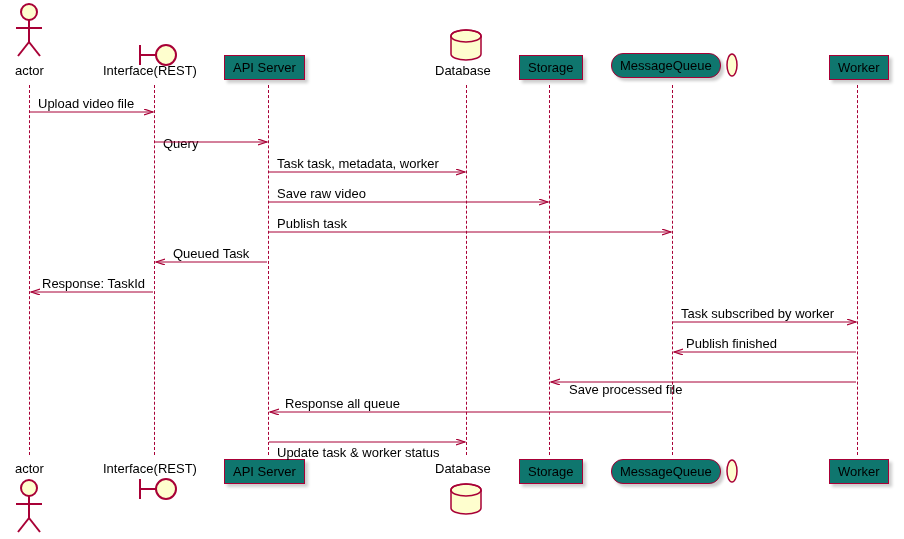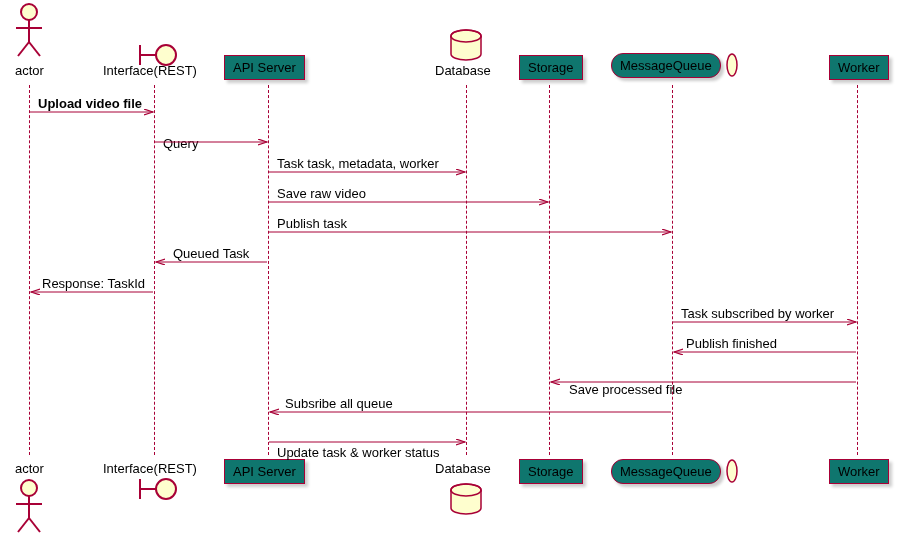--- a/index.html
+++ b/index.html
@@ -67,31 +67,31 @@
 <div class="participant-box" style="left:829px; top:55px;">Worker</div>
 
 <div class="participant-label" style="left:15px; top:461px;">actor</div>
 <div class="participant-label" style="left:103px; top:461px;">Interface(REST)</div>
 <div class="participant-box" style="left:224px; top:459px;">API Server</div>
 <div class="participant-label" style="left:435px; top:461px;">Database</div>
 <div class="participant-box" style="left:519px; top:459px;">Storage</div>
 <div class="participant-box" style="left:611px; top:459px; border-radius:12px;">MessageQueue</div>
 <div class="participant-box" style="left:829px; top:459px;">Worker</div>
 
-<div class="msg-label" style="left:38px; top:96px;font-weight:bold;">Upload video file</div>
+<div class="msg-label" style="left:38px; top:96px;">Upload video file</div>
 <div class="msg-label" style="left:163px; top:136px;">Query</div>
 <div class="msg-label" style="left:277px; top:156px;">Task task, metadata, worker</div>
 <div class="msg-label" style="left:277px; top:186px;">Save raw video</div>
 <div class="msg-label" style="left:277px; top:216px;">Publish task</div>
 <div class="msg-label" style="left:173px; top:246px;">Queued Task</div>
 <div class="msg-label" style="left:42px; top:276px;">Response: TaskId</div>
 <div class="msg-label" style="left:681px; top:306px;">Task subscribed by worker</div>
 <div class="msg-label" style="left:686px; top:336px;">Publish finished</div>
 <div class="msg-label" style="left:569px; top:366px;margin-top:16px;">Save processed file</div>
-<div class="msg-label" style="left:285px; top:396px;">Subsribe all queue</div>
+<div class="msg-label" style="left:285px; top:396px;">Response all queue</div>
 <div class="msg-label" style="left:277px; top:445px;">Update task &amp; worker status</div>
 
 <svg class="diagram">
   <defs>
     <marker id="arrow" markerWidth="10" markerHeight="10" refX="9" refY="3" orient="auto">
       <path d="M0,0 L9,3 L0,6" fill="none" stroke="#a80036" stroke-width="1.2"></path>
     </marker>
   </defs>
 
   <g stroke="#a80036" stroke-width="2" fill="#fefece">

